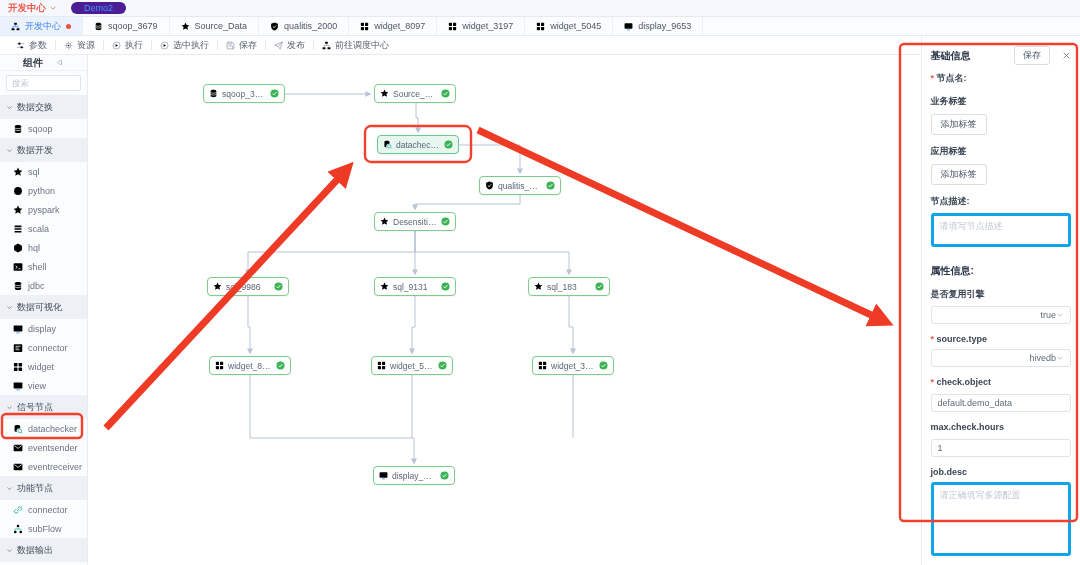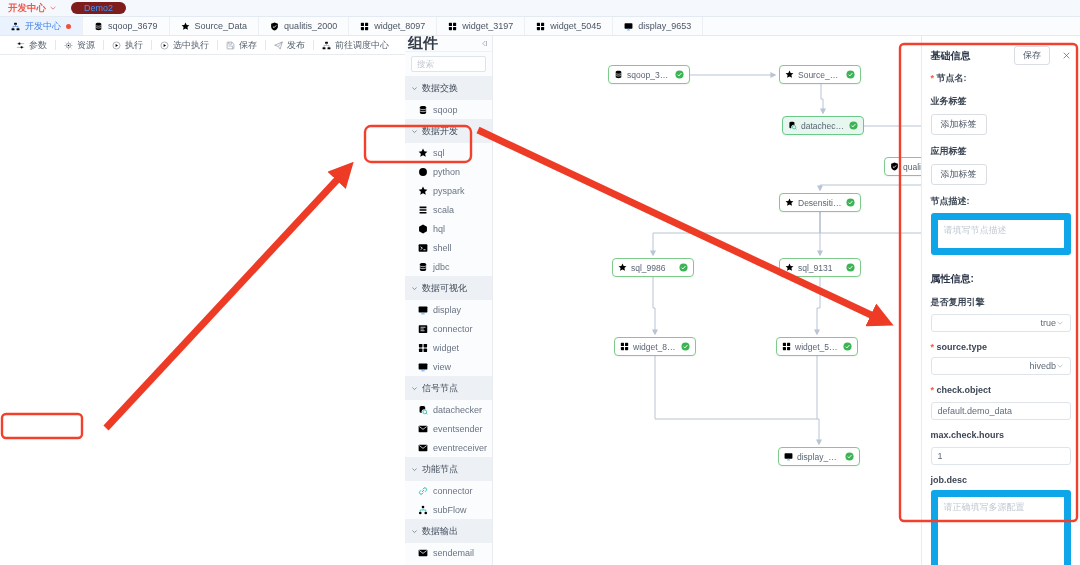--- a/index.html
+++ b/index.html
@@ -6,41 +6,41 @@
   html,body{width:1080px;height:565px;overflow:hidden;background:#fff;
     font-family:"Liberation Sans","DejaVu Sans",sans-serif;color:#4c5664;-webkit-font-smoothing:antialiased}
   .ic{width:10px;height:10px;flex:none;display:inline-block;vertical-align:middle}
   .c-purple{color:#7c6cf0}.c-teal{color:#22b8a6}.c-blue{color:#4ba0f5}.c-slate{color:#4494b8}
   .c-gray{color:#8a94a2}.c-accent{color:#3d7fe8}.c-dark{color:#5a6472}.c-light{color:#aab2bd}.c-red{color:#f0574a}
 
   
   #topbar{height:17px;background:#f5f9fd;border-bottom:1px solid #e3eaf2;display:flex;align-items:center;padding:0 8px;gap:14px}
   .app-menu{display:flex;align-items:center;gap:3px;color:#f0574a;font-size:9.5px;font-weight:700;cursor:pointer}
   .app-menu .ic{width:8px;height:8px}
-  .proj-pill{background:#7f1d1d;color:#3f94f6;font-size:9px;padding:1px 13px;border-radius:8px;cursor:pointer}
+  .proj-pill{background:#4c1d95;color:#3f94f6;font-size:9px;padding:1px 13px;border-radius:8px;cursor:pointer}
 
   
   #tabs{height:19px;background:#fbfcfe;border-bottom:1px solid #e4eaf1;display:flex;align-items:stretch}
   .tab{display:flex;align-items:center;gap:5px;padding:0 11px;font-size:9px;color:#4c5664;border-right:1px solid #eceff4;cursor:pointer;white-space:nowrap}
   .tab .ic{width:9px;height:9px}
   .tab.active{background:#eaf3fd;color:#3d7fe8}
   .dot{width:5px;height:5px;border-radius:50%;background:#f04f3e;flex:none}
 
   
   #main{display:flex;height:529px}
-  #leftcol{width:1040px;display:flex;flex-direction:row}
+  #leftcol{width:1040px;display:flex;flex-direction:column}
   #toolbar{height:19px;border-bottom:1px solid #e8ecf1;display:flex;align-items:center;padding:0 8px;background:#fff}
   .tbtn{display:flex;align-items:center;gap:4px;font-size:9px;color:#55606e;padding:0 8px;cursor:pointer;white-space:nowrap}
   .tbtn .ic{width:9px;height:9px}
   .tdiv{width:1px;height:10px;background:#e3e8ee}
 
   #workrow{display:flex;flex:1;min-height:0}
   
   #sidebar{width:88px;background:#fbfcfd;border-right:1px solid #e8ecf1;overflow:hidden;font-size:9px}
-  .side-top{height:16px;display:flex;align-items:center;justify-content:space-between;padding:0 3px;border-bottom:1px solid #eef1f5;color:#333c49;font-weight:700;font-size:15px}
+  .side-top{height:16px;display:flex;align-items:center;justify-content:space-between;padding:0 23px;border-bottom:1px solid #eef1f5;color:#333c49;font-weight:700;font-size:10px}
   .side-top .ic{width:9px;height:9px;cursor:pointer}
   .search-wrap{padding:4px 6px}
   .search-wrap input{width:100%;height:16px;border:1px solid #dfe3ea;border-radius:2px;font-size:8.5px;padding:0 5px;color:#5f6b7a;background:#fff;outline:none}
   .sec-h{height:15px;display:flex;align-items:center;gap:4px;padding:12px 6px;background:#edf1f6;color:#3c4654;cursor:pointer}
   .sec-h .ic{width:7px;height:7px}
   .s-item{height:19px;display:flex;align-items:center;gap:5px;padding-left:13px;color:#6a7484;cursor:pointer;white-space:nowrap}
 
   
   #canvas{position:relative;flex:1;background:#fff;overflow:hidden}
   #edges{position:absolute;left:0;top:0}
@@ -58,21 +58,21 @@
   .p-head{display:flex;align-items:center;padding:10px 9px 7px 9px}
   .p-title{flex:1;font-size:10px;font-weight:700;color:#2b3648}
   .p-save{border:1px solid #d9dee5;background:#fff;border-radius:3px;font-size:9px;color:#4a5565;padding:2px 8px;cursor:pointer;margin-right:12px}
   .p-close{width:9px;height:9px;cursor:pointer}
   .p-field{margin:0 9px 10px}
   .p-lab{font-size:9px;color:#3c4654;font-weight:600;margin-bottom:5px}
   .req{color:#f25643}
   .p-input,.p-sel{width:100%;height:18px;border:1px solid #dfe3ea;border-radius:3px;font-size:9px;color:#5f6b7a;padding:0 6px;background:#fff;outline:none}
   .p-sel{display:flex;align-items:center;justify-content:flex-end;cursor:pointer}
   .p-sel .ic{width:8px;height:8px}
-  .p-ta{width:100%;border:7px solid #0ea5e9;border-radius:3px;font-size:9px;color:#5f6b7a;padding:4px 6px;resize:none;outline:none;font-family:Liberation Serif, serif}
+  .p-ta{width:100%;border:3px solid #0ea5e9;border-radius:3px;font-size:9px;color:#5f6b7a;padding:4px 6px;resize:none;outline:none;font-family:Liberation Serif, serif}
   ::placeholder{color:#c2c8d2}
   .p-sec{font-size:10px;font-weight:700;color:#2b3648;margin:13px 0 6px}
   .p-btn{border:1px solid #d9dee5;background:#fff;border-radius:3px;font-size:9px;color:#4a5565;padding:3px 9px;cursor:pointer}
 
   
   #overlay{position:absolute;left:0;top:0;width:1080px;height:565px;pointer-events:none;z-index:60}
   .ann-box{fill:none;stroke:#f3402c;stroke-width:2.4}
   .ann-arrow{stroke:#ee3b26;stroke-width:7;fill:none}
 </style>
 </head>

